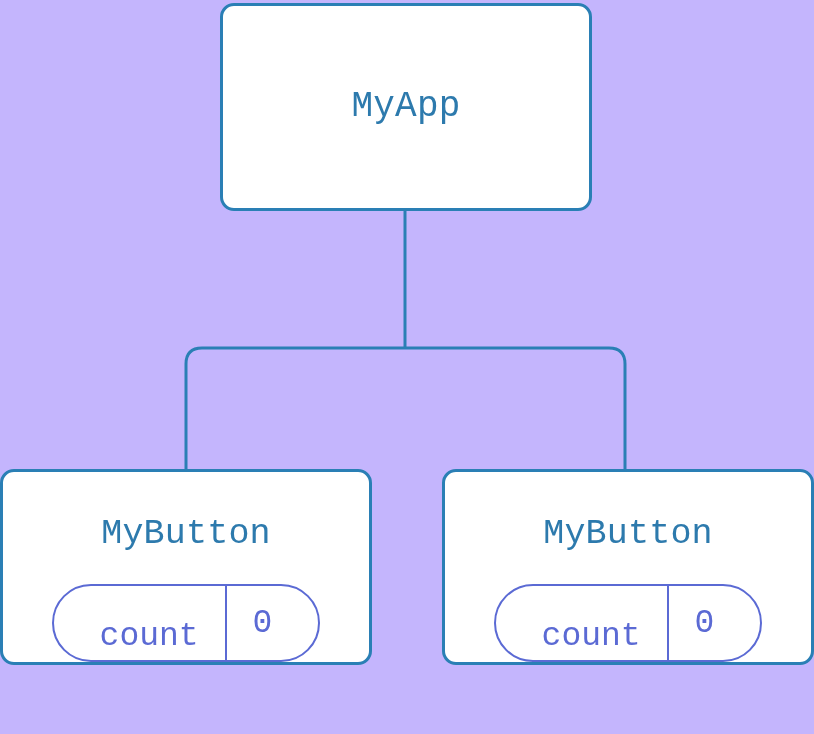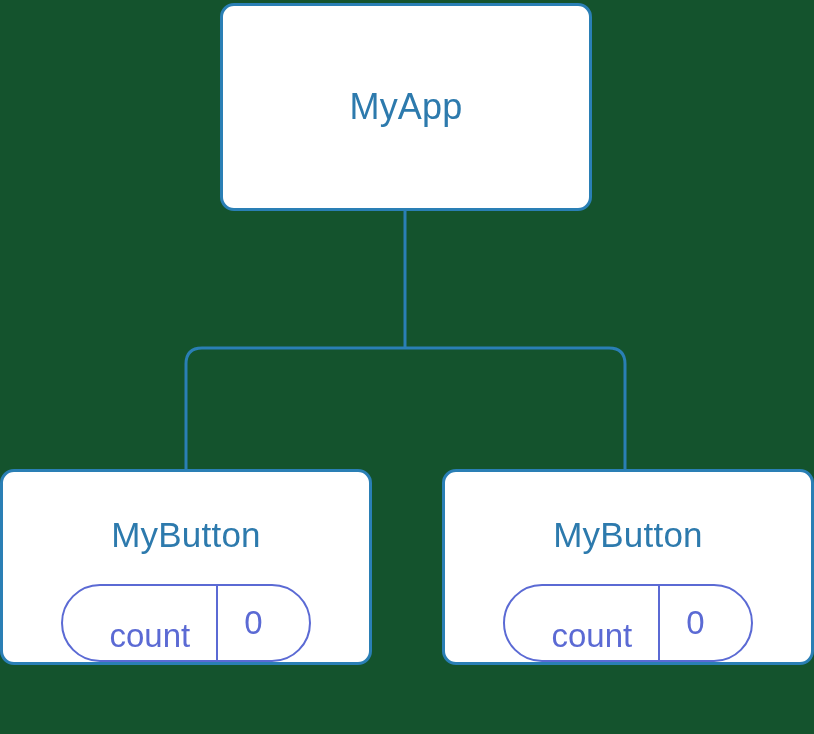--- a/index.html
+++ b/index.html
@@ -5,23 +5,23 @@
 <style>
   html, body {
     margin: 0;
     padding: 0;
     background: #4c6a74;
   }
   #stage {
     position: relative;
     width: 814px;
     height: 734px;
-    background: #14532d;
+    background: #c4b5fd;
     overflow: hidden;
-    font-family: Liberation Sans, sans-serif;
+    font-family: Liberation Mono, monospace;
   }
 
   
   #edges {
     position: absolute;
     left: 0;
     top: 0;
     width: 814px;
     height: 734px;
     pointer-events: none;

